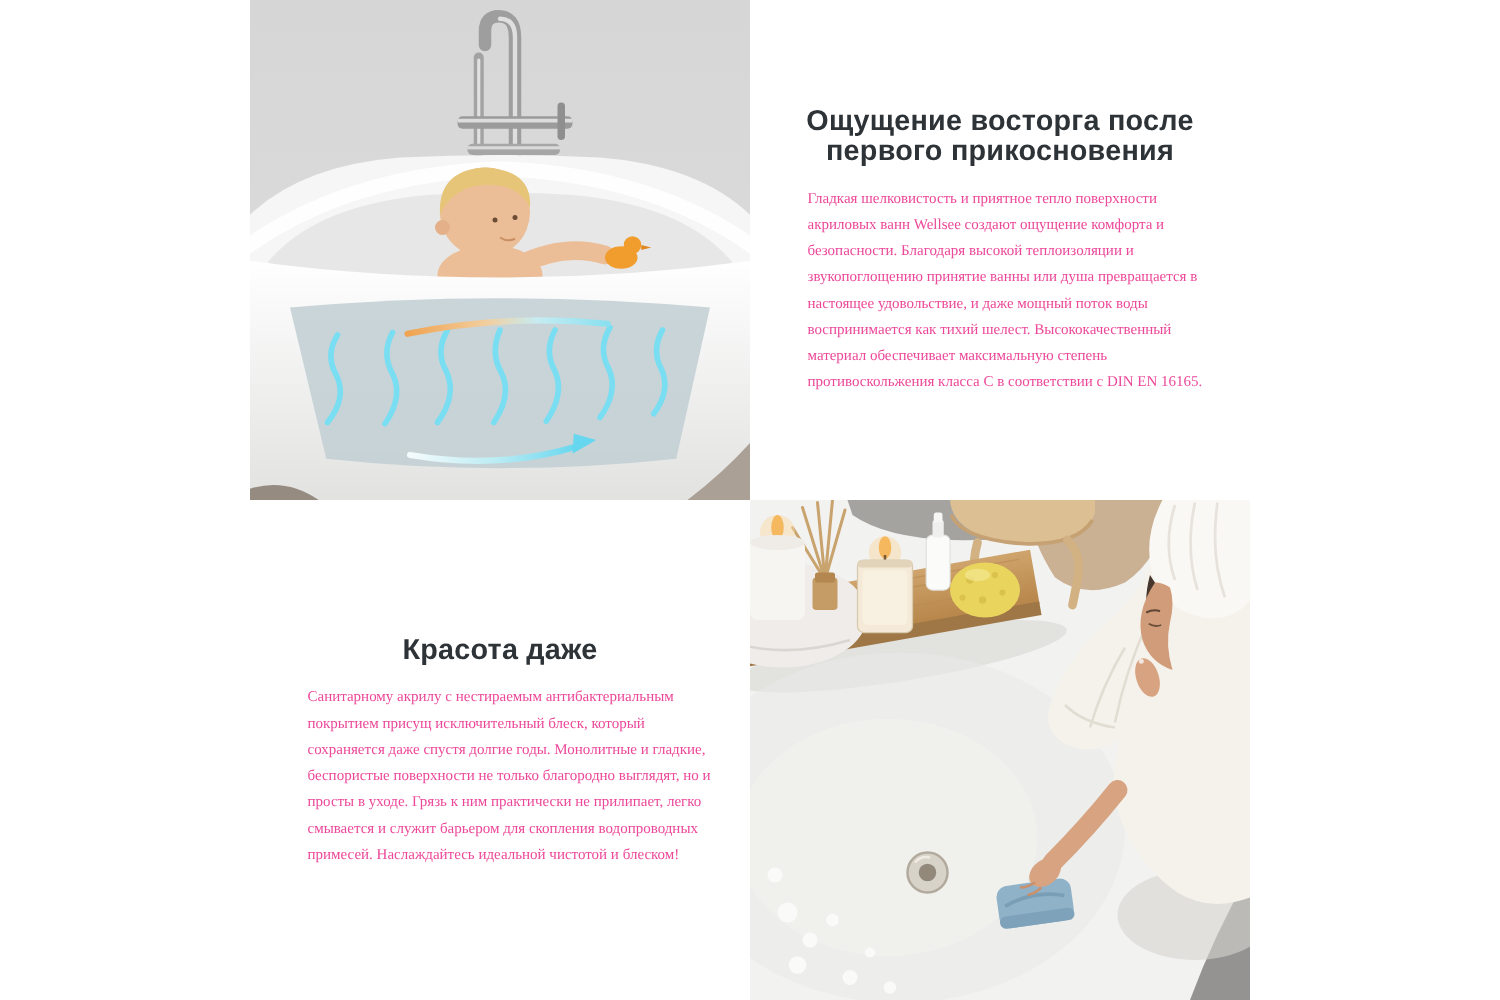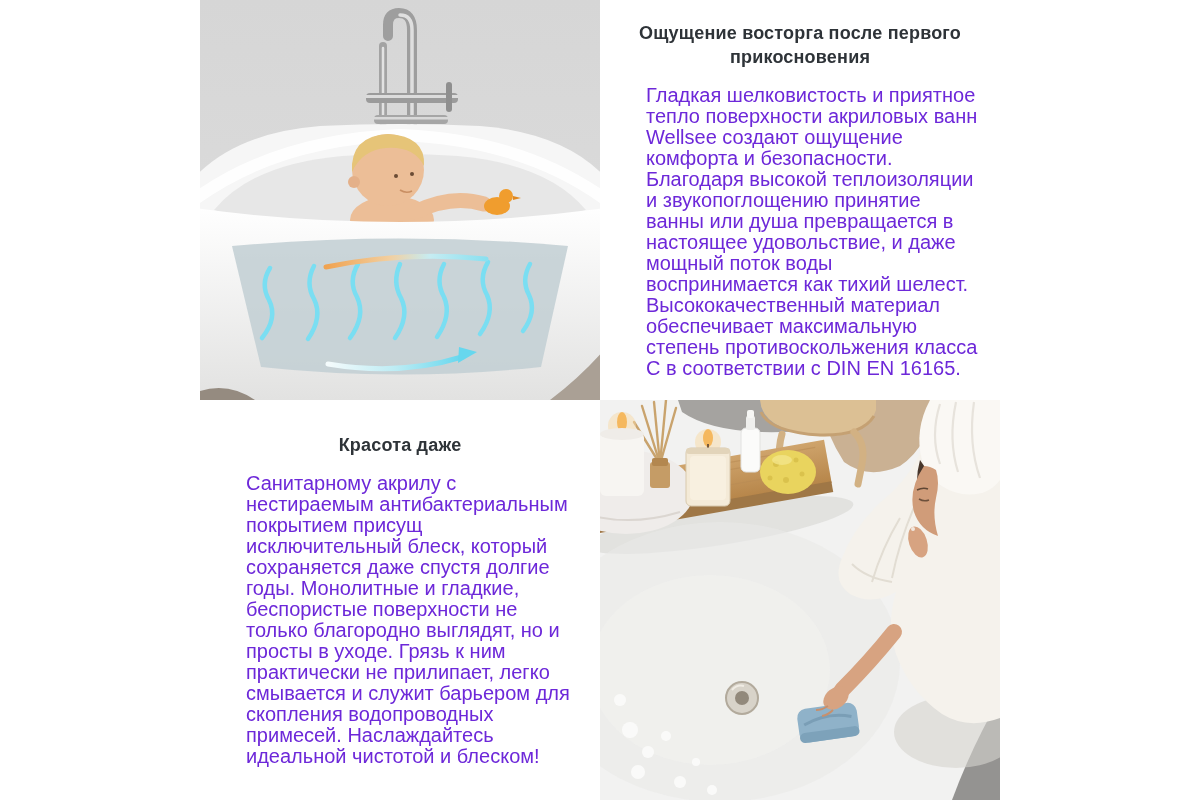--- a/index.html
+++ b/index.html
@@ -3,23 +3,23 @@
 <meta charset="utf-8">
 <style>
   html,body{margin:0;padding:0;background:#ffffff;}
   body{width:1200px;height:800px;font-family:"Liberation Sans",sans-serif;-webkit-font-smoothing:antialiased;}
   .canvas{position:relative;width:1200px;height:800px;background:#ffffff;overflow:hidden;}
   .grid{position:absolute;left:200px;top:0;width:800px;height:800px;
         display:grid;grid-template-columns:400px 400px;grid-template-rows:400px 400px;}
   .photo-cell{width:400px;height:400px;overflow:hidden;}
   .photo-cell svg{display:block;}
   .text-cell{display:flex;flex-direction:column;justify-content:center;box-sizing:border-box;}
-  .heading{font-size:18px;line-height:24px;font-weight:bold;color:#2e3338;
+  .heading{font-size:23px;line-height:24px;font-weight:bold;color:#2e3338;
            text-align:center;margin:0 auto 16px auto;max-width:360px;letter-spacing:0.2px;}
-  .body-text{font-size:20px;line-height:21px;color:#6d28d9;width:332px;margin:0 0 0 46px;}
+  .body-text{font-size:12px;line-height:21px;color:#ec4899;width:332px;margin:0 0 0 46px;font-family:Liberation Serif, serif;}
 </style>
 </head>
 <body>
 
 <div class="canvas">
   <div class="grid">
 
     <div class="photo-cell">
       <svg viewBox="0 0 400 400" width="400" height="400">
         <defs>

